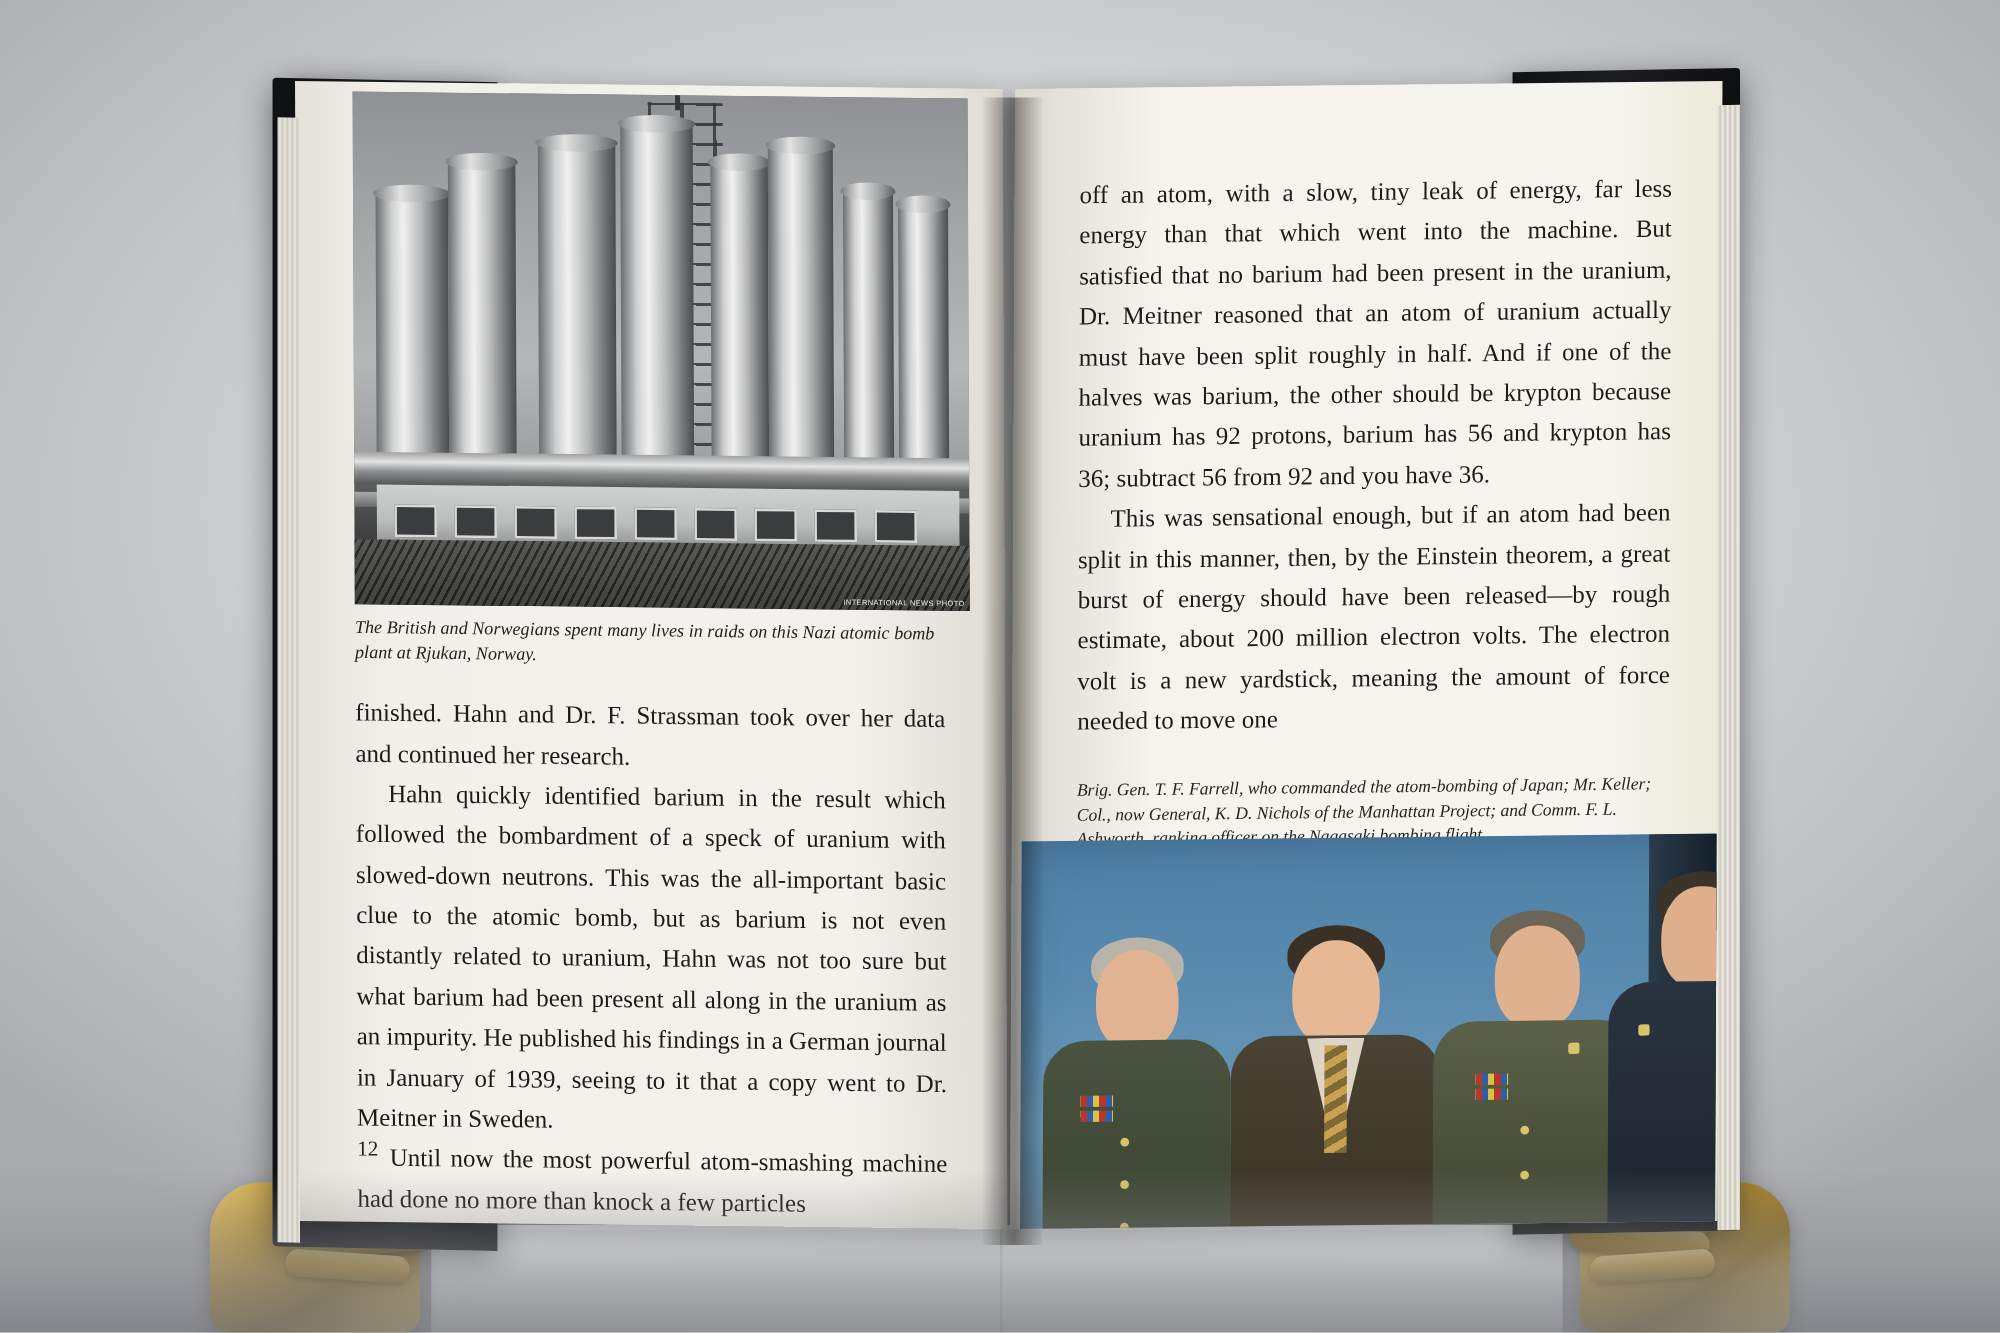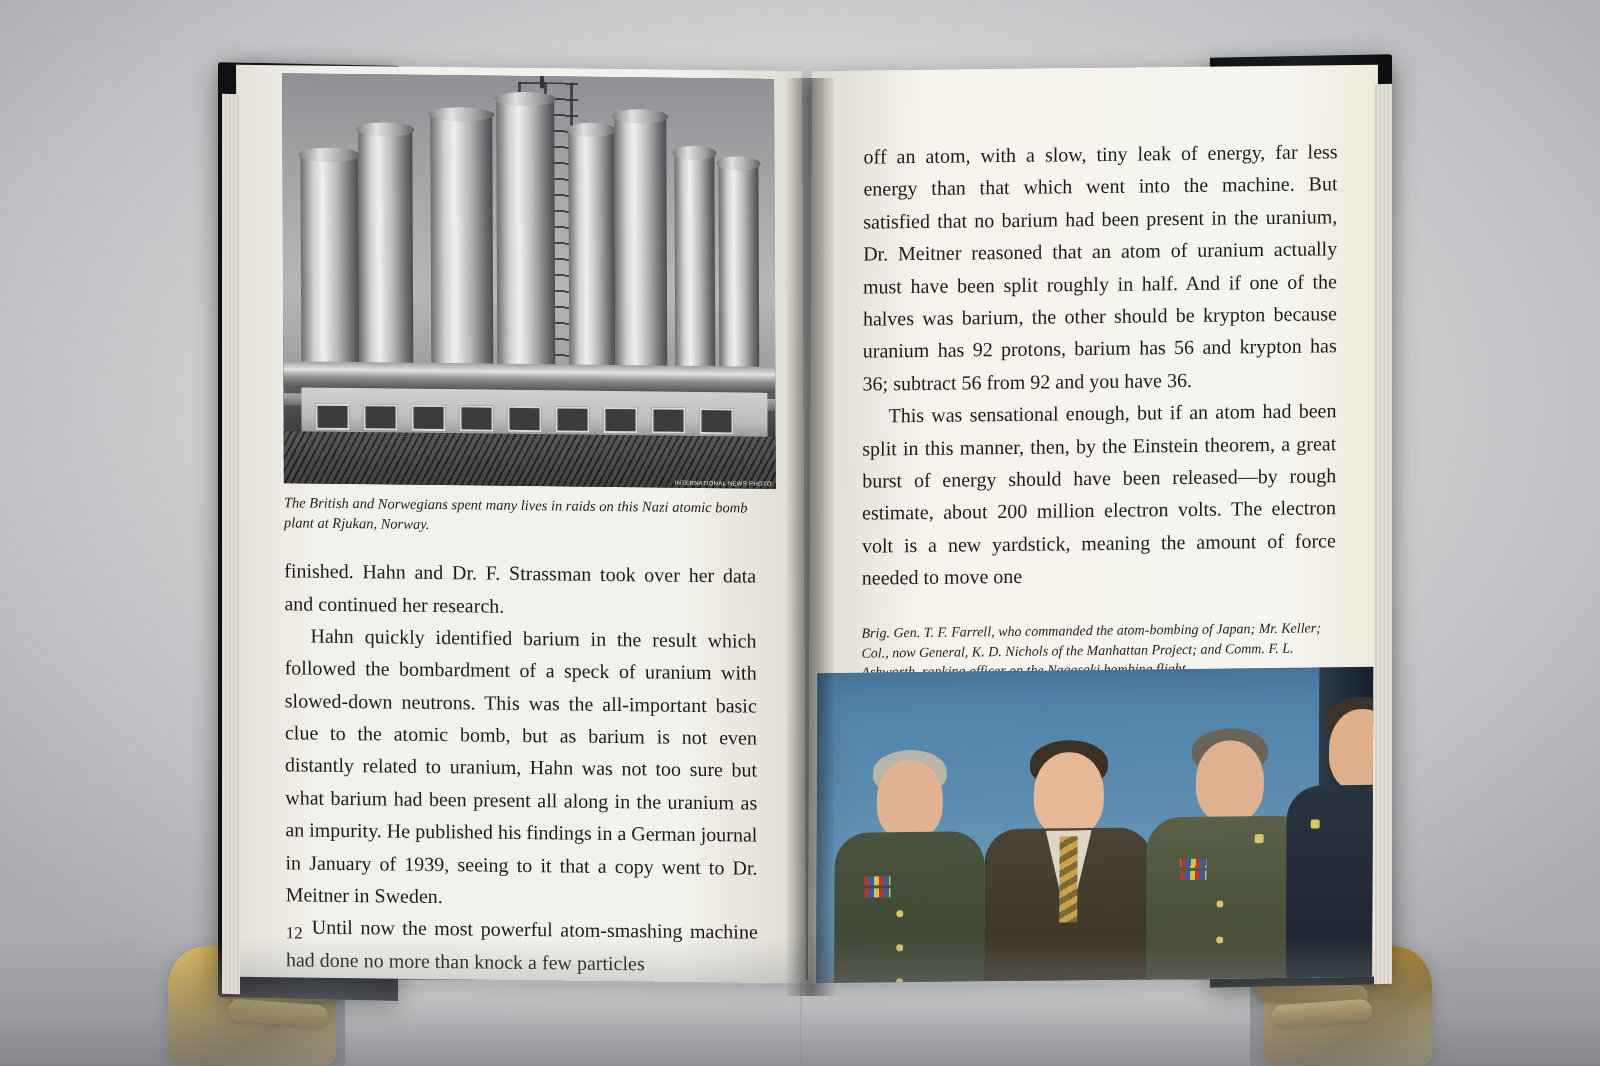--- a/index.html
+++ b/index.html
@@ -277,21 +277,21 @@
     color: #1d1b18;
     text-align: justify;
     font-family: "Liberation Serif", serif;
   }
   .body-text p { margin: 0; }
   .body-text p + p { text-indent: 26px; }
 
   .folio {
     position: absolute;
     left: 0;
-    bottom: 34px;
+    bottom: 48px;
     font-size: 17px;
     color: #262320;
   }
 
   
   .rp-inner {
     position: absolute;
     left: 52px;
     top: 70px;
     right: 40px;

